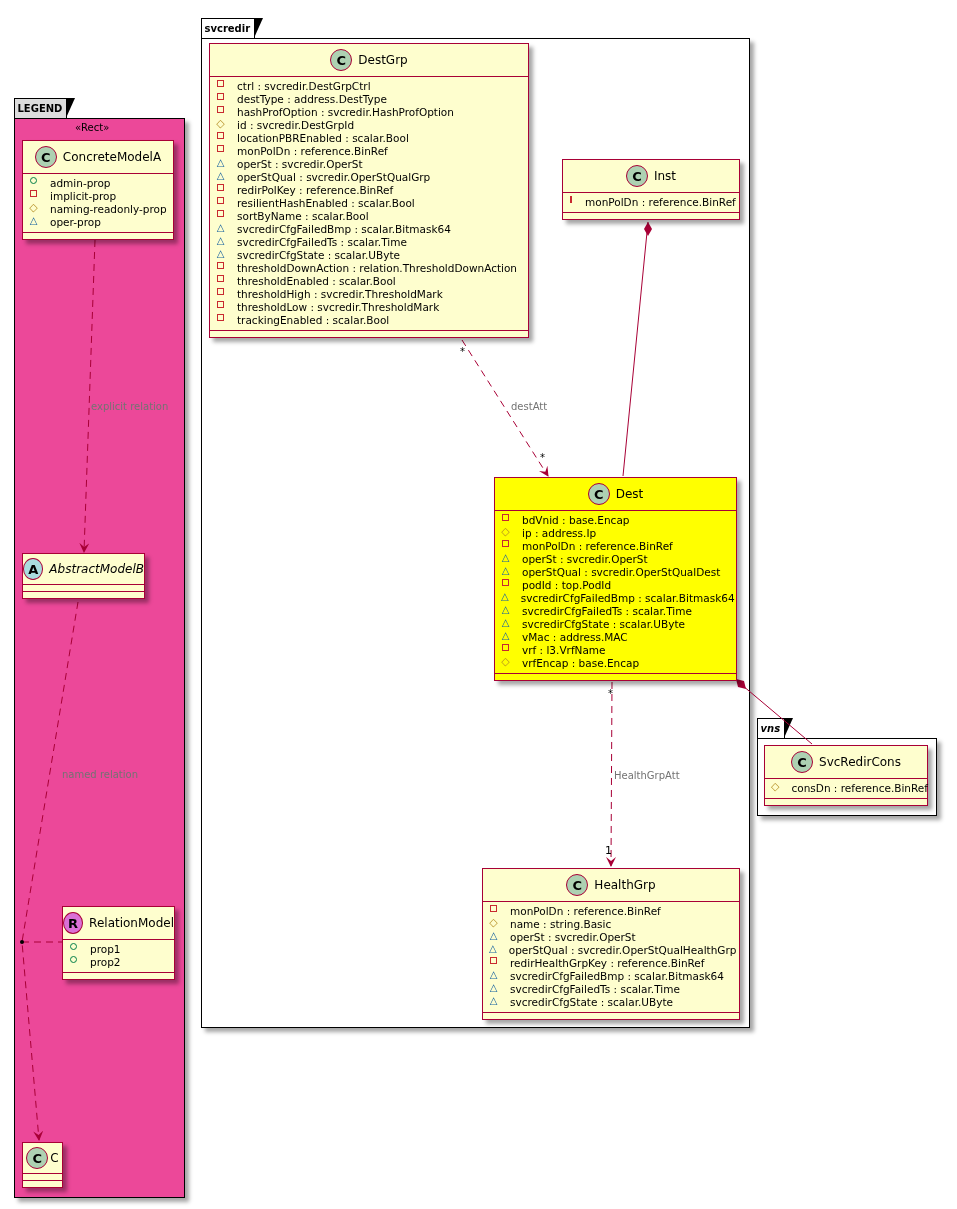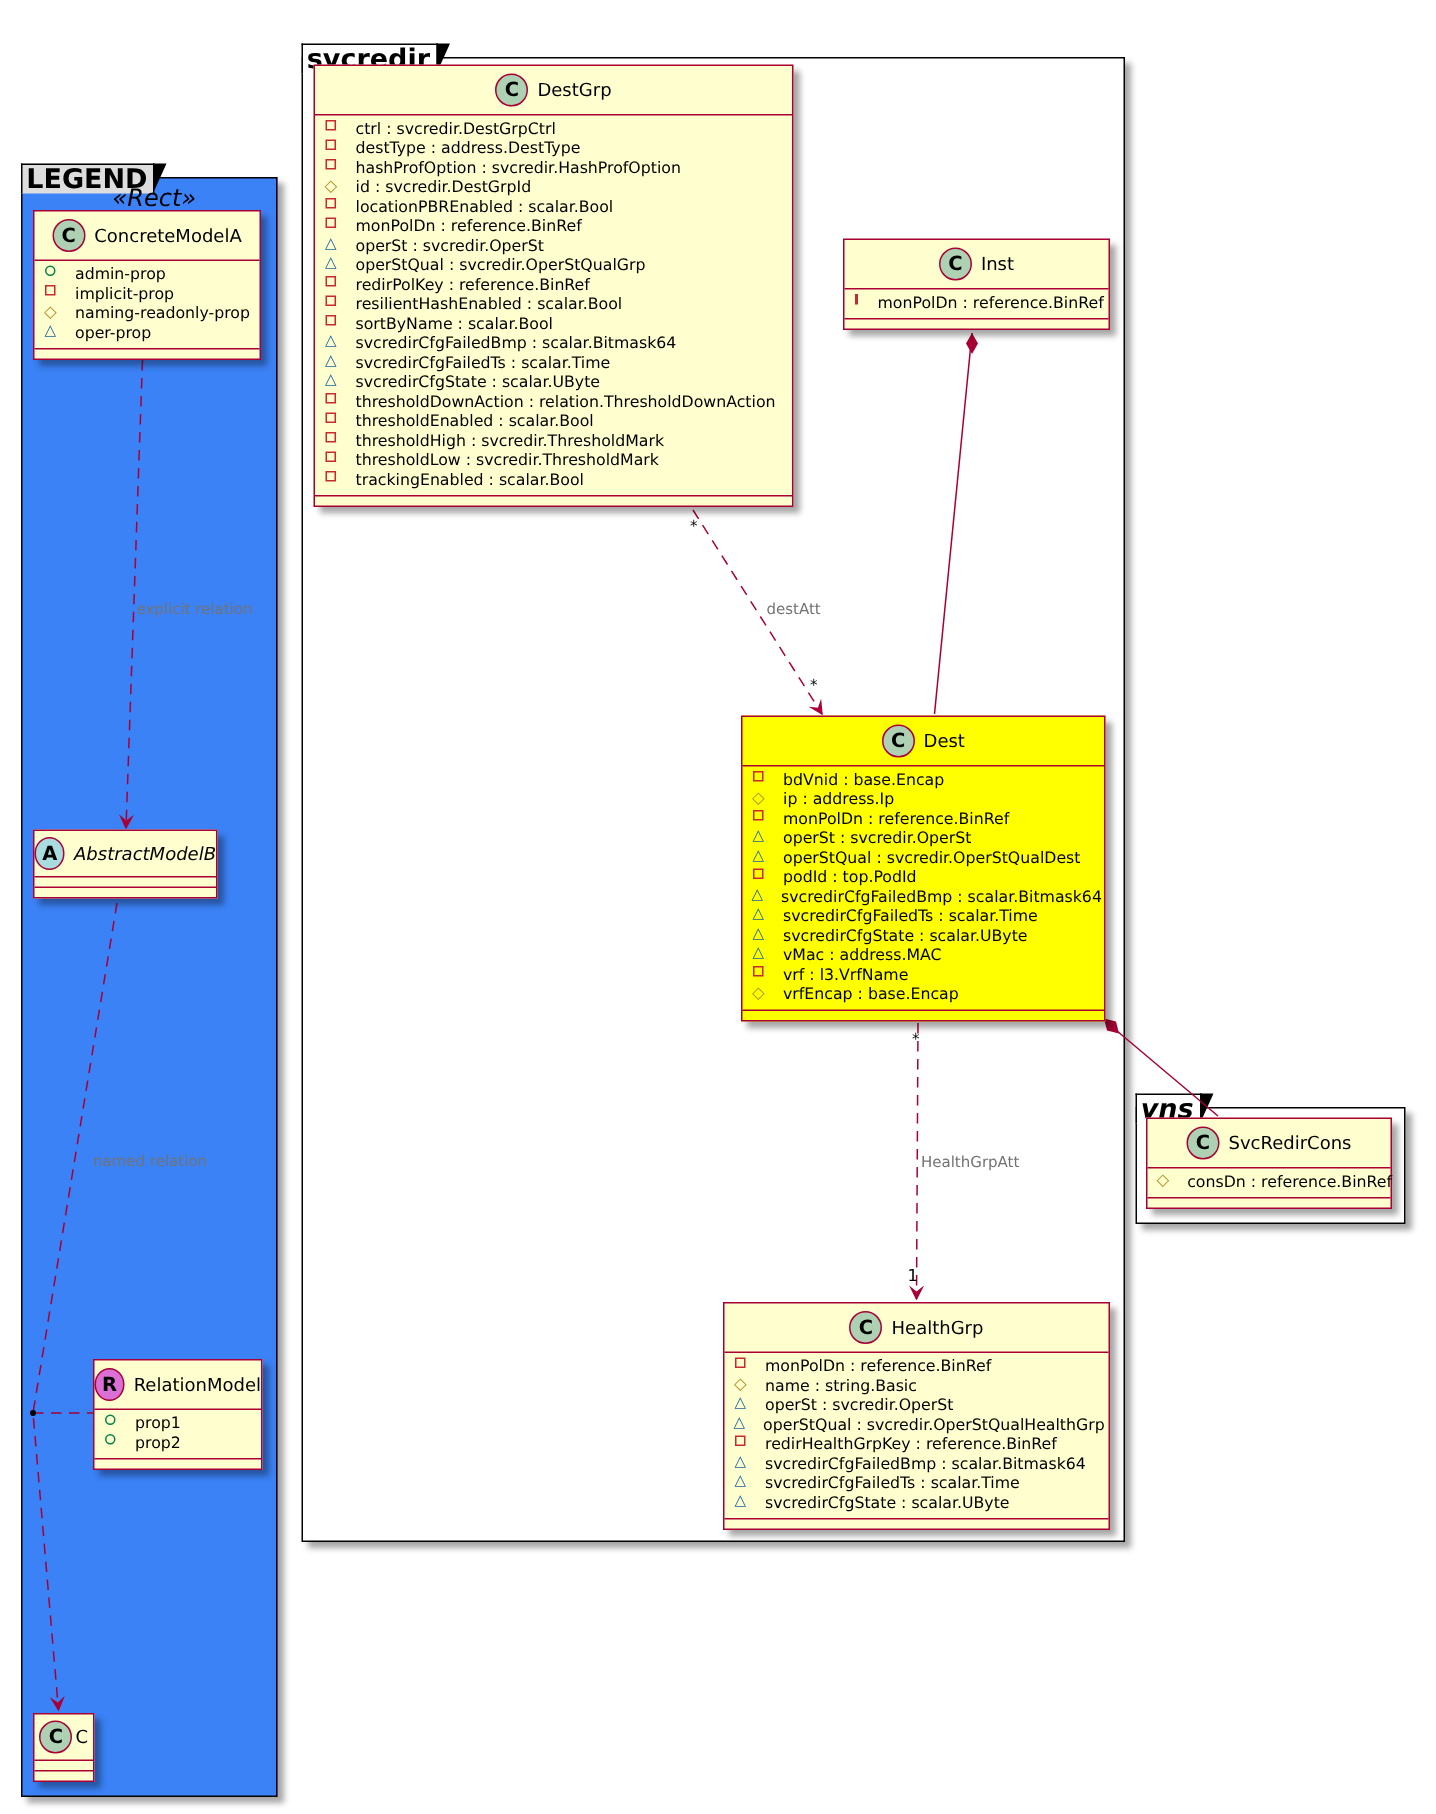--- a/index.html
+++ b/index.html
@@ -1,43 +1,43 @@
 <!DOCTYPE html>
 <html><head>
 <meta charset="utf-8">
 <style>
   html, body { margin:0; padding:0; background:#ffffff; }
   body { width:957px; height:1209px; position:relative; overflow:hidden; font-family:"DejaVu Sans", sans-serif; }
   .pkg { position:absolute; border:1.5px solid #000; box-shadow:4px 4px 4px rgba(0,0,0,0.35); }
-  .pkg-tab { position:absolute; border:1.5px solid #000; border-bottom:none; background:inherit; font-weight:bold; font-size:18px; padding:1px 4px 0 3px; height:18px; line-height:18px;margin-top:11px; }
+  .pkg-tab { position:absolute; border:1.5px solid #000; border-bottom:none; background:inherit; font-weight:bold; font-size:10px; padding:1px 4px 0 3px; height:18px; line-height:18px; }
   .pkg-tab::after { content:""; position:absolute; right:-9px; top:-1.5px; width:0; height:0; border-left:9px solid #000; border-bottom:20px solid transparent; }
   .cls { position:absolute; background:#FEFECE; border:1.5px solid #A80036; box-shadow:4px 4px 4px rgba(0,0,0,0.35); font-size:11px; color:#000; }
   .cls.hl { background:#FFFF00; }
   .cls-head { display:flex; align-items:center; justify-content:center; border-bottom:1.5px solid #A80036; height:32px; font-size:12px; gap:6px; }
   .badge { width:20px; height:20px; border-radius:50%; border:1.2px solid #A80036; display:inline-flex; align-items:center; justify-content:center; font-weight:bold; font-size:13px; }
   .badge.c { background:#ADD1B2; }
   .badge.a { background:#A9DCDF; }
   .badge.r { background:#DA70D6; }
   .attrs { padding:3px 6px 3px 6px; border-bottom:1.5px solid #A80036; }
   .attr { height:13px; line-height:13px; white-space:nowrap; display:flex; align-items:flex-start; gap:12px; font-size:10.5px; }
   .vis { display:inline-block; width:9px; text-align:center; font-size:9px; line-height:9px; }
   .vis.priv { width:7px; height:7px; border:1px solid #C82930; box-sizing:border-box; margin:0 1px; }
   .vis.pub { width:7px; height:7px; border:1px solid #038048; border-radius:50%; box-sizing:border-box; margin:0 1px; }
   .vis.prot { color:#B38D22; font-size:11px; }
   .vis.pkgv { color:#1963A0; font-size:10px; }
   .methods { height:6px; }
   .lbl { position:absolute; font-size:10px; color:#737373; white-space:nowrap; }
   .mult { position:absolute; font-size:10px; color:#000; }
   svg.edges { position:absolute; left:0; top:0; width:957px; height:1209px; pointer-events:none; }
-  .stereo { position:absolute; font-style:italic; font-size:16px; }
+  .stereo { position:absolute; font-size:10px; }
 </style>
 </head>
 <body>
 
-<div class="pkg" style="left:14px;top:118px;width:169px;height:1078px;background:#3b82f6;">
+<div class="pkg" style="left:14px;top:118px;width:169px;height:1078px;background:#ec4899;">
   <div class="pkg-tab" style="left:-1.5px;top:-21px;background:#DDDDDD;">LEGEND</div>
   <div class="stereo" style="left:60px;top:3px;">«Rect»</div>
 </div>
 
 <div class="pkg" style="left:201px;top:38px;width:547px;height:988px;background:#fff;">
   <div class="pkg-tab" style="left:-1.5px;top:-21px;background:#fff;">svcredir</div>
 </div>
 
 <div class="pkg" style="left:757px;top:738px;width:178px;height:76px;background:#fff;">
   <div class="pkg-tab" style="left:-1.5px;top:-21px;background:#fff;font-style:italic;">vns</div>

